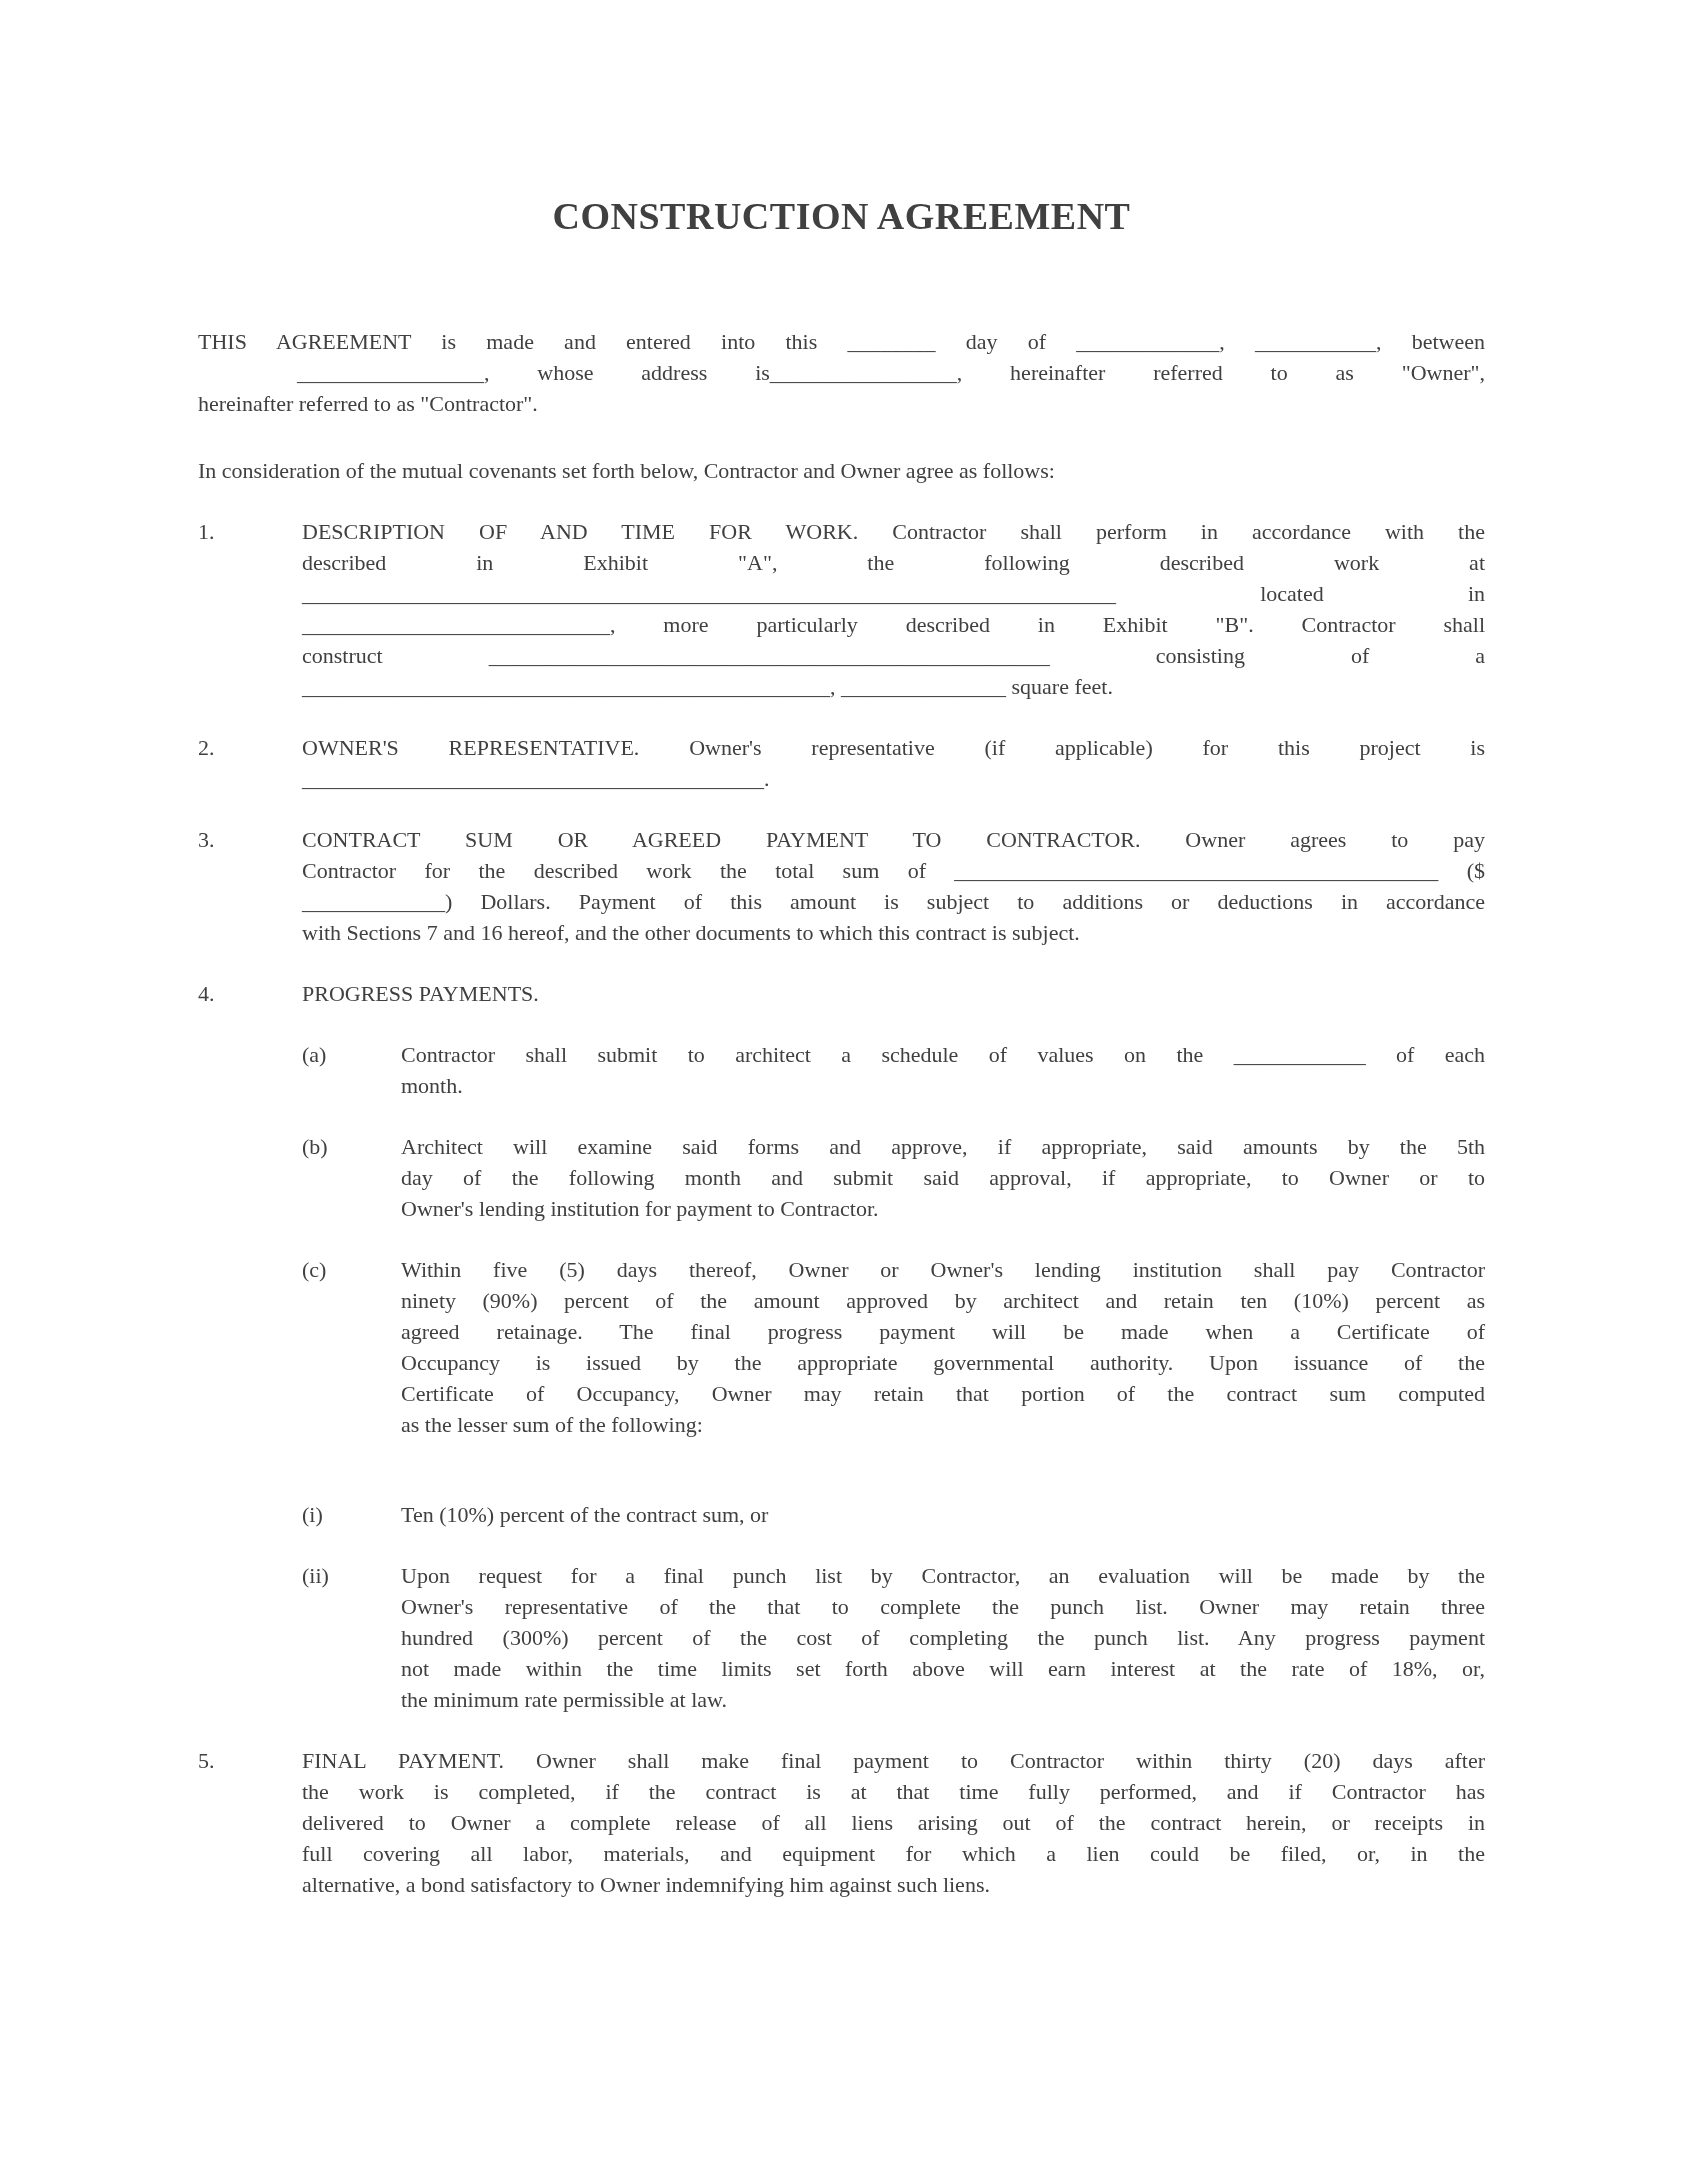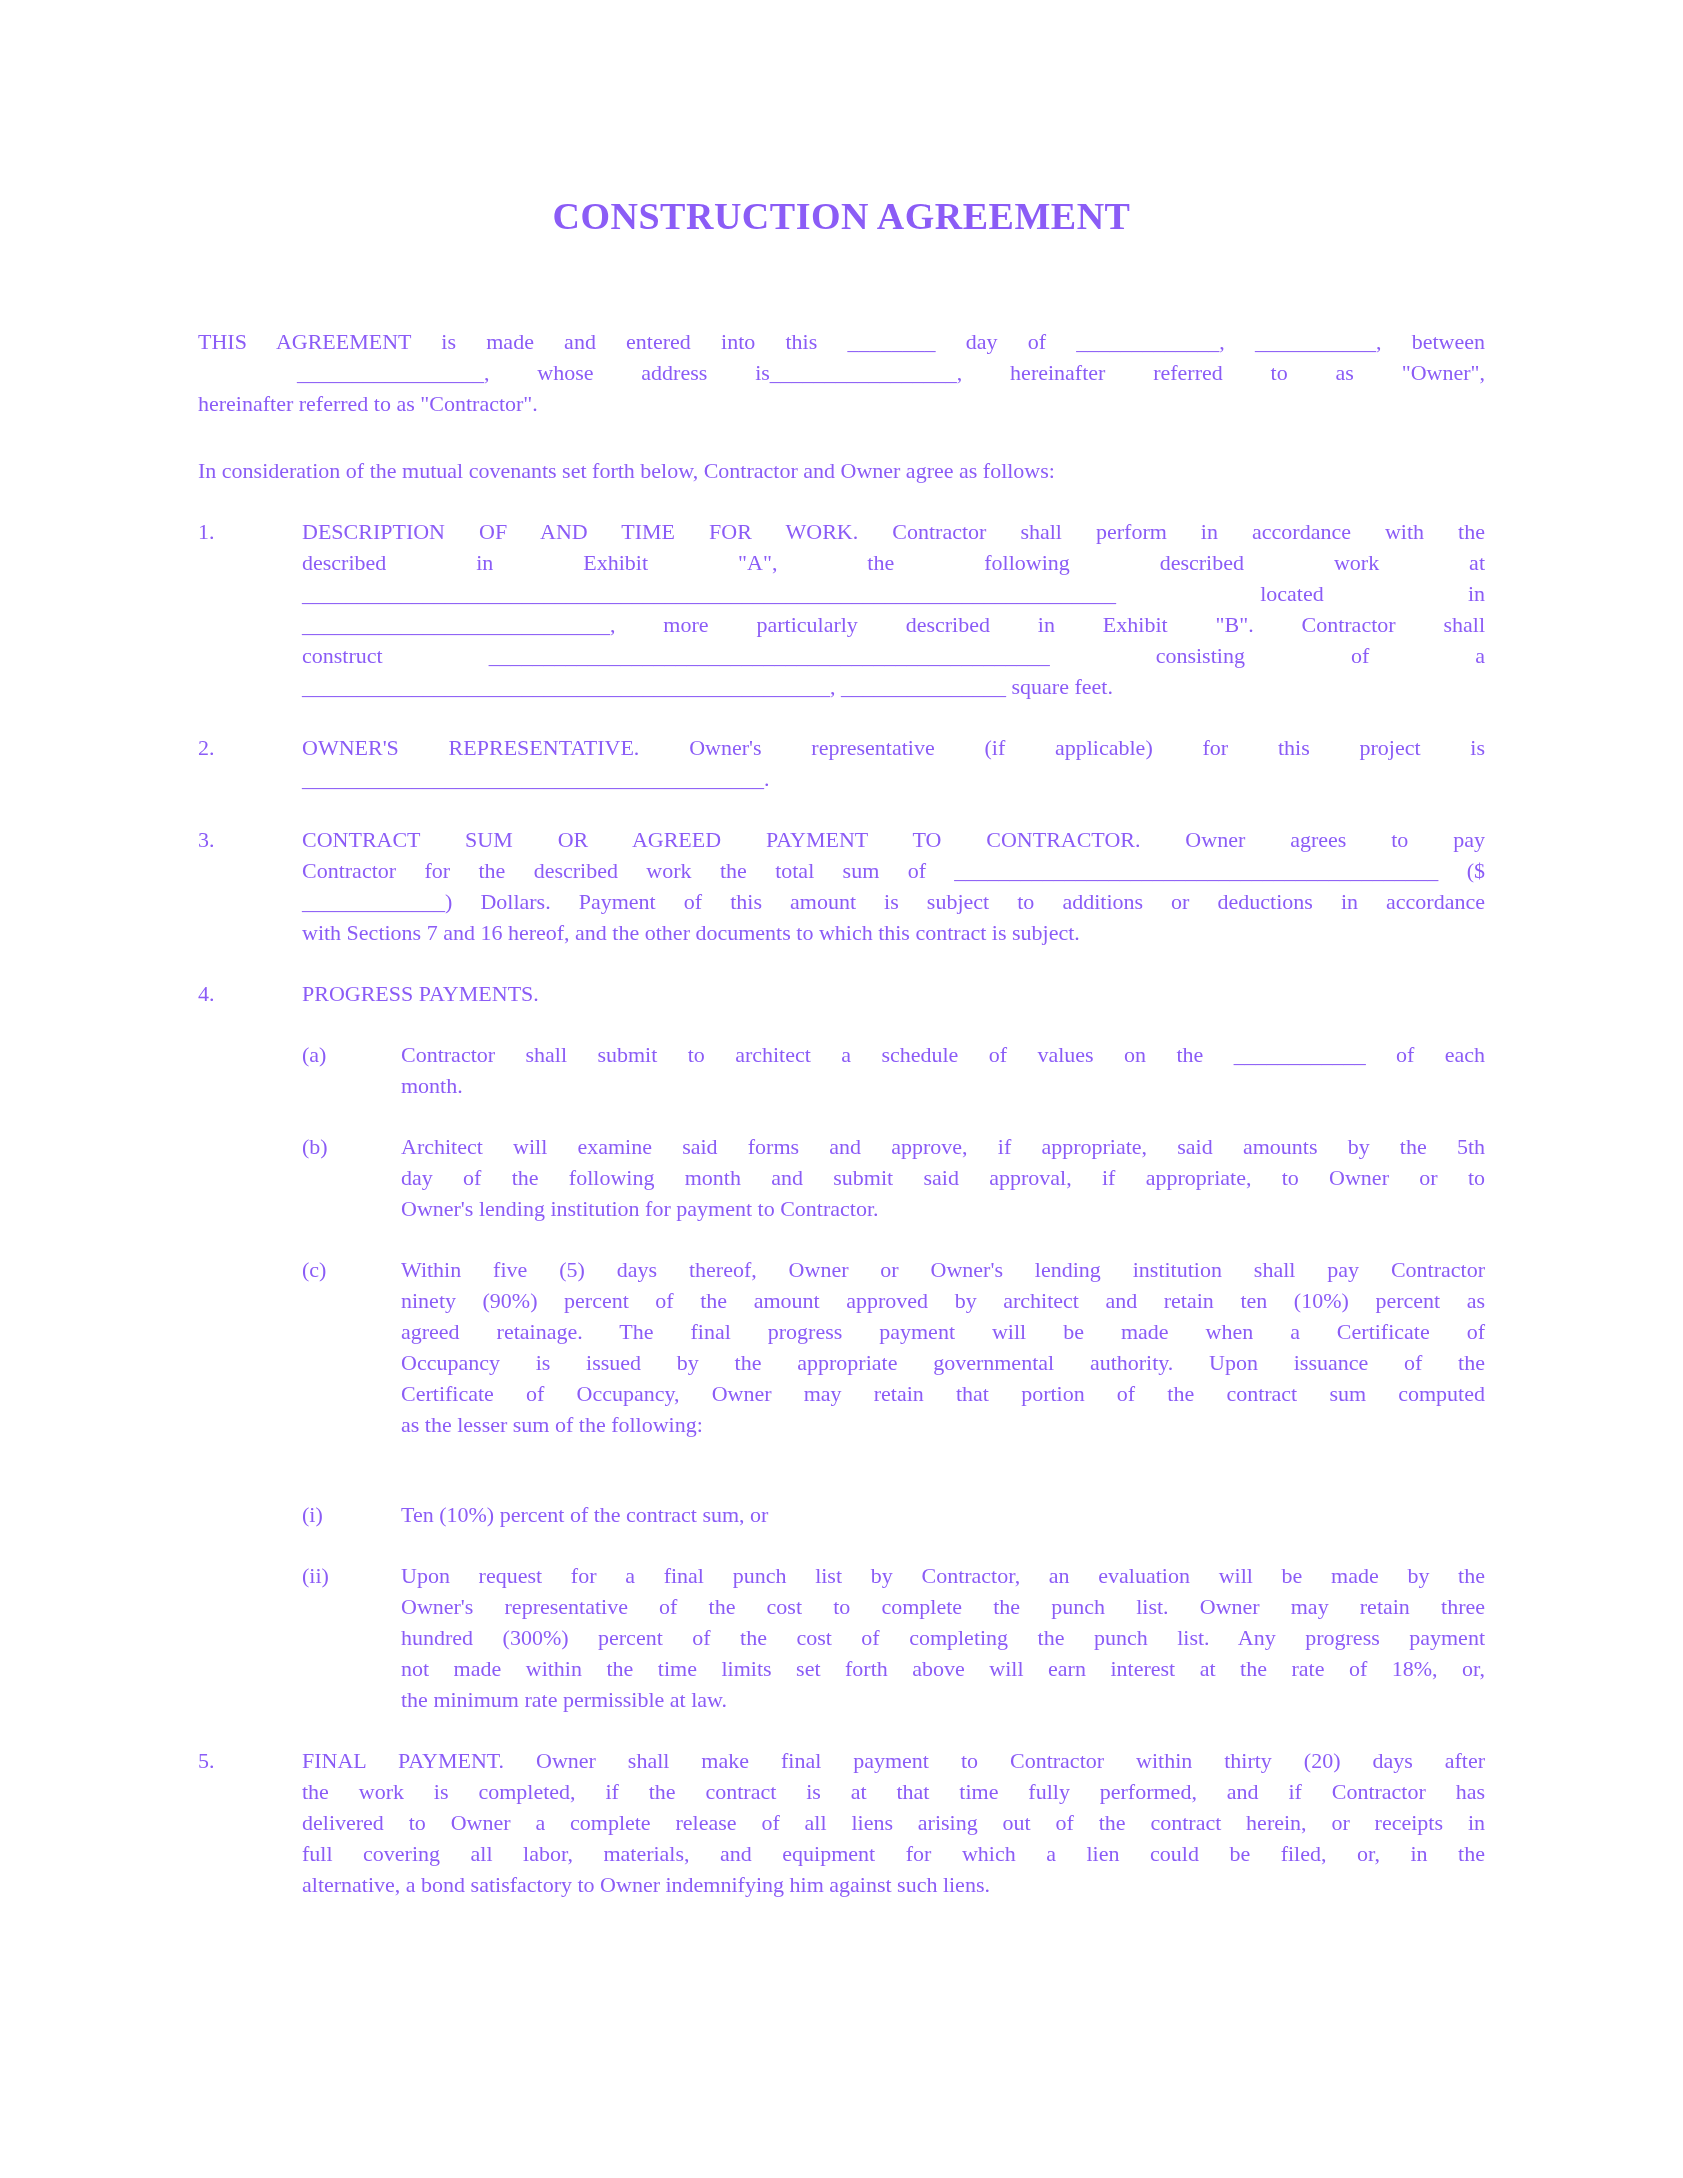--- a/index.html
+++ b/index.html
@@ -1,21 +1,21 @@
 <!DOCTYPE html>
 <html><head>
 <meta charset="utf-8">
 <style>
   html, body { margin: 0; padding: 0; background: #ffffff; }
   .page {
     position: relative;
     width: 1683px;
     height: 2178px;
     background: #ffffff;
-    color: #8b5cf6;
+    color: #404040;
     font-family: "Liberation Serif", "DejaVu Serif", serif;
     font-size: 22px;
     line-height: 31px;
     box-sizing: border-box;
     padding: 194px 198px 0 198px;
     overflow: hidden;
   }
   .doc-title {
     margin: 0;
     font-size: 38px;
@@ -126,21 +126,21 @@
         <div class="sub-label" data-name="subsection-label">(i)</div>
         <div class="sub-body" data-name="subsection-body">
             <div class="ln" data-name="text-line">Ten (10%) percent of the contract sum, or</div>
           </div>
       </div>
 
       <div class="sub" data-name="subsection-ii">
         <div class="sub-label" data-name="subsection-label">(ii)</div>
         <div class="sub-body" data-name="subsection-body">
             <div class="ln j" data-name="text-line">Upon request for a final punch list by Contractor, an evaluation will be made by the</div>
-            <div class="ln j" data-name="text-line">Owner's representative of the cost to complete the punch list. Owner may retain three</div>
+            <div class="ln j" data-name="text-line">Owner's representative of the that to complete the punch list. Owner may retain three</div>
             <div class="ln j" data-name="text-line">hundred (300%) percent of the cost of completing the punch list. Any progress payment</div>
             <div class="ln j" data-name="text-line">not made within the time limits set forth above will earn interest at the rate of 18%, or,</div>
             <div class="ln" data-name="text-line">the minimum rate permissible at law.</div>
           </div>
       </div>
     </div>
   </div>
 
   <div class="sec" data-name="section-5">
     <div class="num" data-name="section-number">5.</div>

